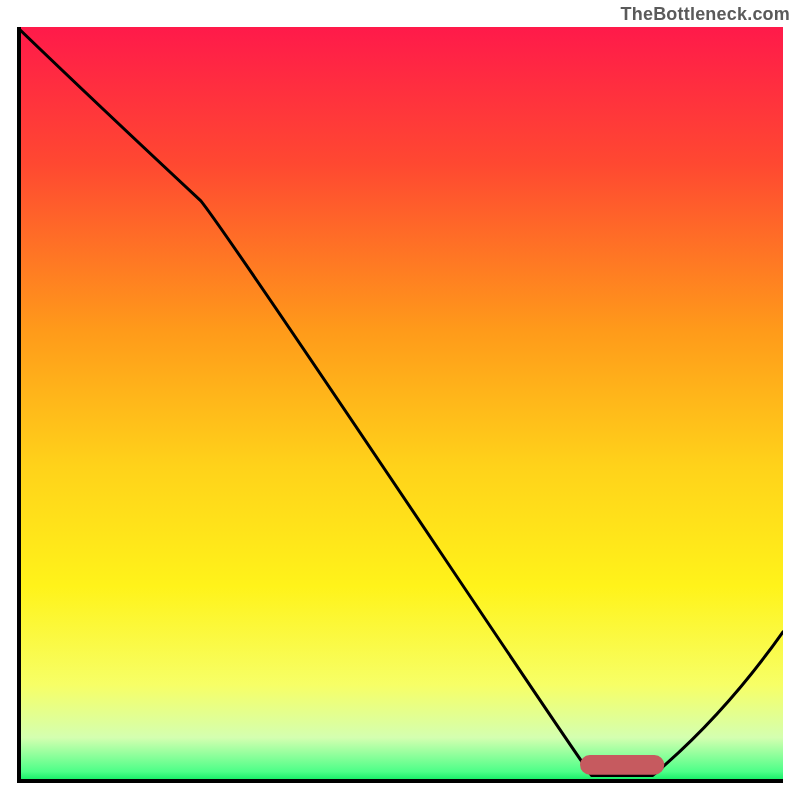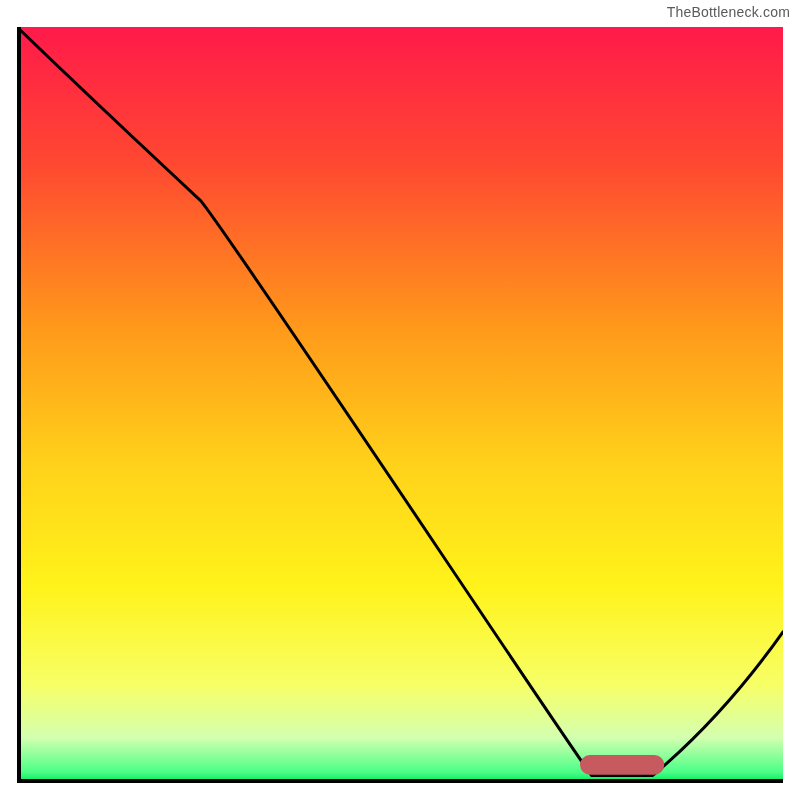--- a/index.html
+++ b/index.html
@@ -12,22 +12,22 @@
   }
   .container {
     position: relative;
     width: 800px;
     height: 800px;
   }
   .watermark {
     position: absolute;
     top: 4px;
     right: 10px;
-    font-size: 14px;
-    font-weight: 400;
+    font-size: 18px;
+    font-weight: 700;
     color: #5a5a5a;
     letter-spacing: 0.2px;
     z-index: 10;
   }
   .frame {
     position: absolute;
     left: 17px;
     top: 27px;
     width: 766px;
     height: 756px;

